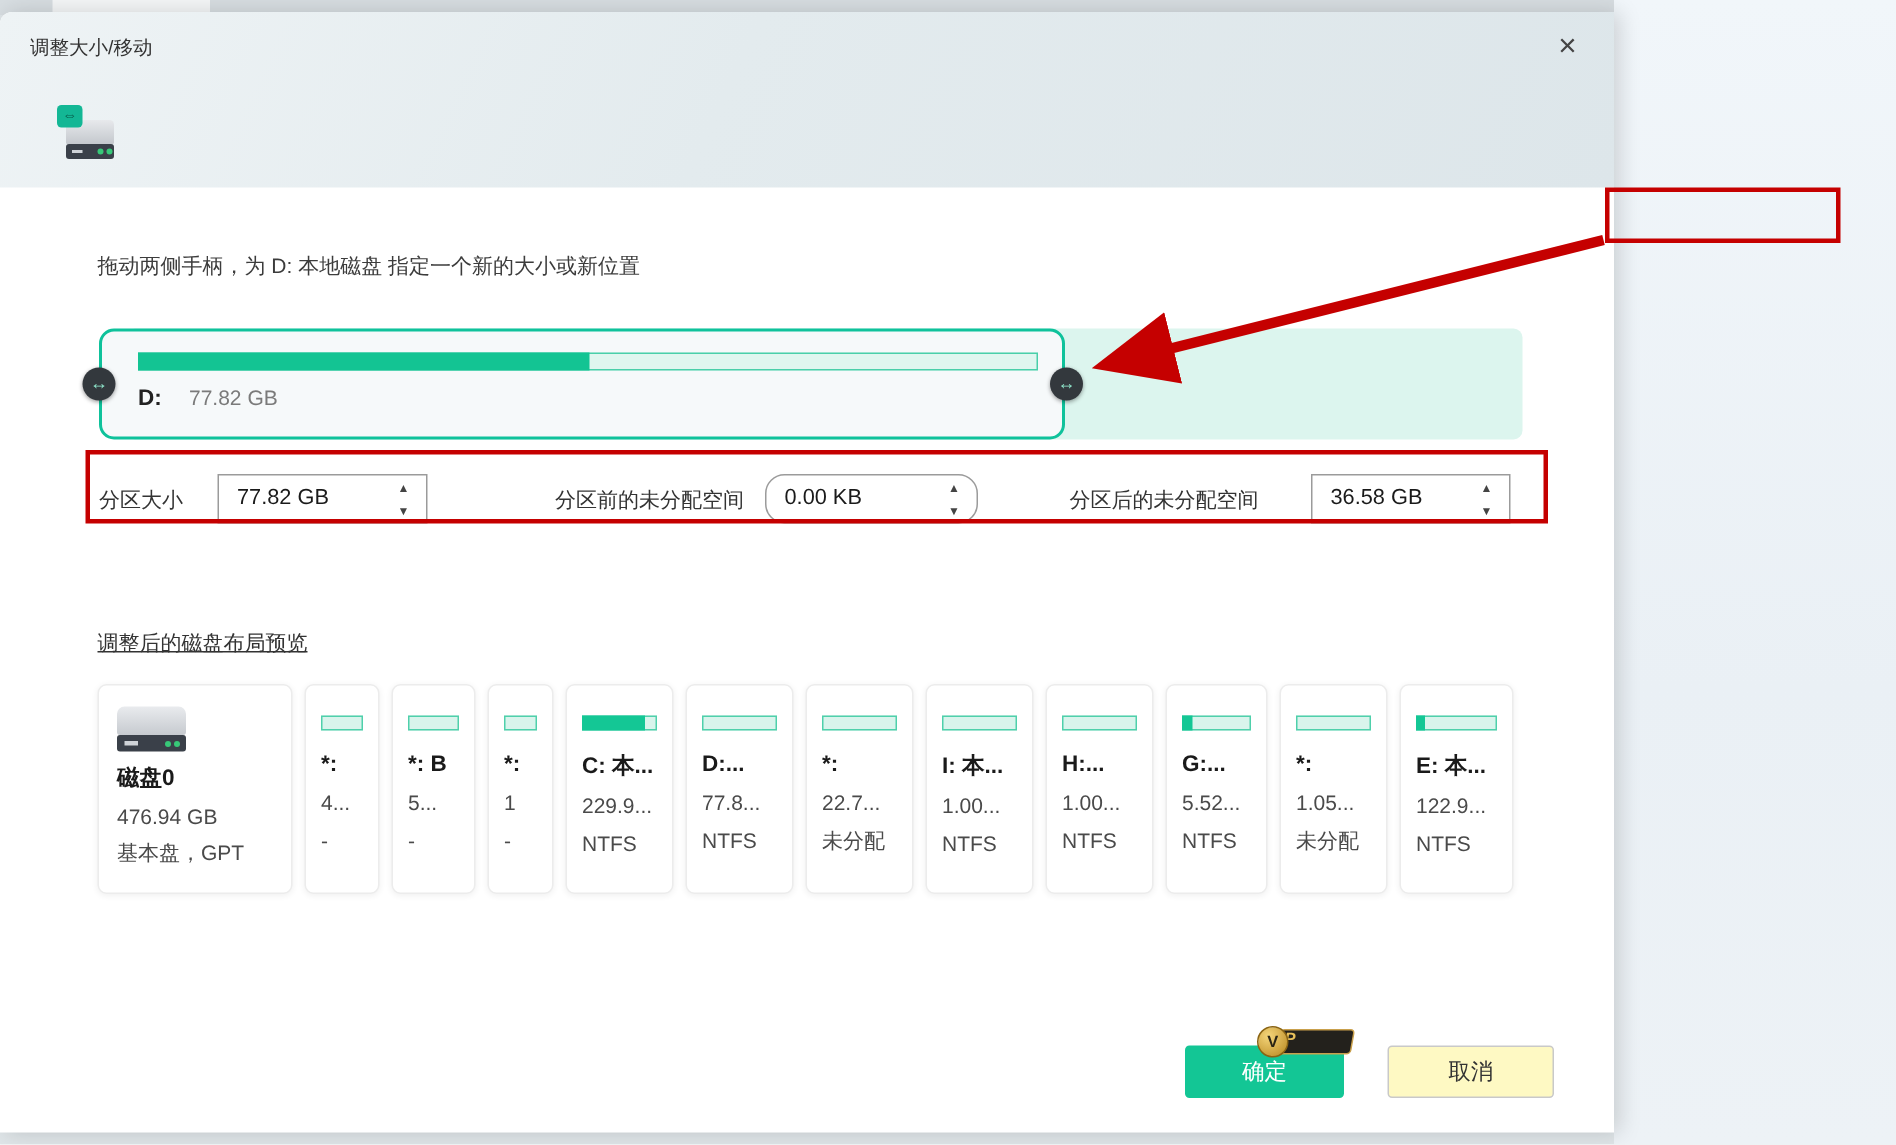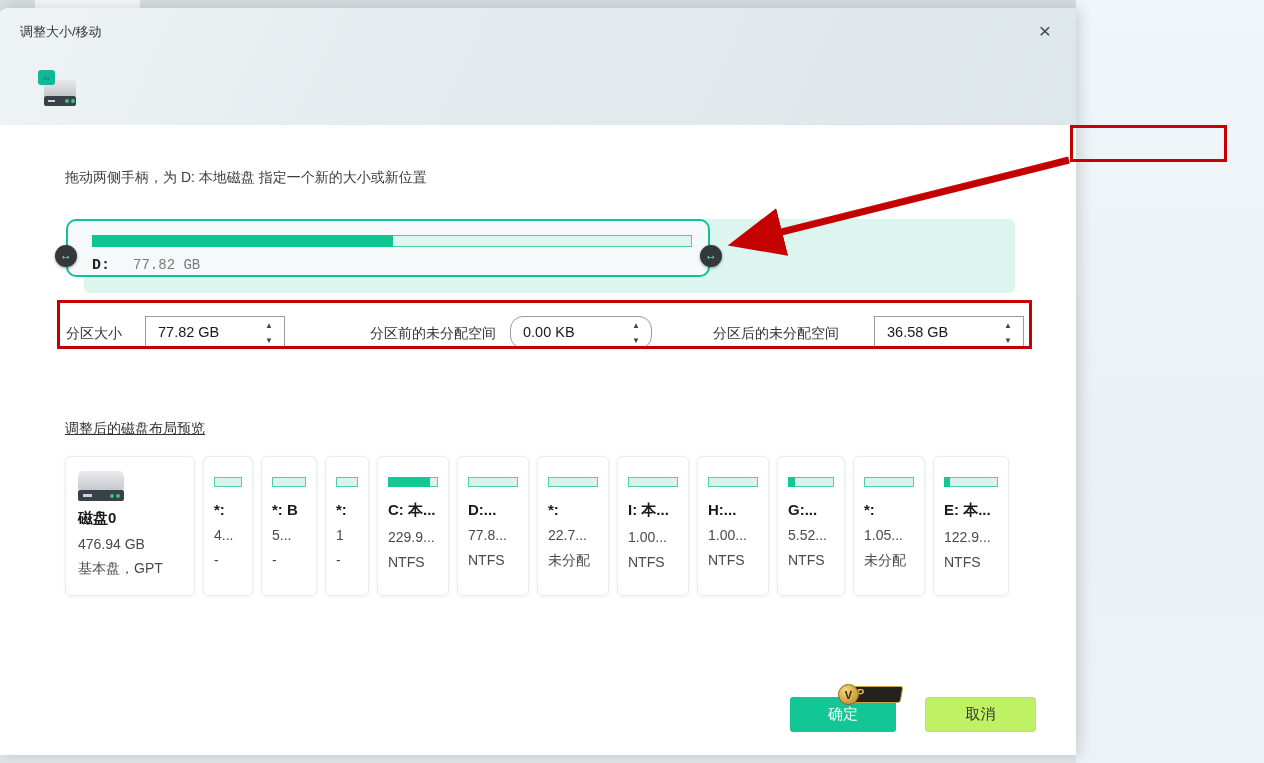--- a/index.html
+++ b/index.html
@@ -33,22 +33,22 @@
   .drive-ico .slot { position:absolute; left:6px; top:26px; width:32px; height:10px;
             background:#3a4049; border-radius:2px; }
   .drive-ico .dash { position:absolute; left:10px; top:30px; width:7px; height:2px; background:#cfd3d8; }
   .drive-ico .dot { position:absolute; top:29px; width:4px; height:4px; border-radius:50%; background:#37c878; }
 
   .instruction { position:absolute; left:65px; top:161px; font-size:14px; color:#3c3c3c; }
 
   
   .unalloc-area { position:absolute; left:84px; top:211px; width:931px; height:74px;
             background:#dcf5ee; border-radius:6px; }
-  .part-box { position:absolute; left:66px; top:211px; width:644px; height:58px;
-            background:#f6f9fa; border:2px solid #0fc29b; border-radius:10px;font-family:Liberation Mono, monospace; }
+  .part-box { position:absolute; left:66px; top:211px; width:644px; height:74px;
+            background:#f6f9fa; border:2px solid #0fc29b; border-radius:10px; }
   .part-inner-bar { position:absolute; left:24px; top:14px; width:600px; height:12px;
             background:#dff6ef; border:1px solid #49cfa9; }
   .part-inner-fill { position:absolute; left:-1px; top:-1px; height:12px; background:#13c493; }
   .part-label-row { position:absolute; left:24px; top:36px; font-size:15px; }
   .part-drive { font-weight:bold; color:#222; }
   .part-size { margin-left:14px; color:#7a7a7a; font-size:14px; }
   .handle { position:absolute; width:22px; height:22px; border-radius:50%; background:#33383d;
             color:#8fe6cb; font-size:12px; line-height:21px; text-align:center; cursor:ew-resize; z-index:20;
             box-shadow:0 1px 3px rgba(0,0,0,.4); }
   .handle-left  { left:55px; top:237px; }
@@ -82,21 +82,21 @@
             border-radius:6px; box-shadow:0 1px 4px rgba(0,0,0,.06); padding:20px 10px 0 10px; }
   .tile-bar { position:relative; height:10px; background:#d9f4ec; border:1px solid #4fd0ab; margin-bottom:14px; }
   .tile-fill { position:absolute; left:-1px; top:-1px; height:10px; background:#14c795; }
   .tile-name { font-size:15px; font-weight:bold; color:#1a1a1a; margin-bottom:9px; white-space:nowrap; overflow:hidden; }
   .tile-size { font-size:14px; color:#4a4a4a; margin-bottom:9px; white-space:nowrap; }
   .tile-fs   { font-size:14px; color:#4a4a4a; white-space:nowrap; }
 
   
   .ok-btn { position:absolute; left:790px; top:689px; width:106px; height:35px; background:#13c695;
             border:none; border-radius:3px; color:#fff; font-size:15px; cursor:pointer; font-family:inherit; }
-  .cancel-btn { position:absolute; left:925px; top:689px; width:111px; height:35px; background:#bef264;
+  .cancel-btn { position:absolute; left:925px; top:689px; width:111px; height:35px; background:#fef9c3;
             border:1px solid #c9c9c9; border-radius:3px; color:#333; font-size:15px; cursor:pointer; font-family:inherit; }
   .vip-badge { position:absolute; left:838px; top:676px; width:64px; height:21px; z-index:15; }
   .vip-rect { position:absolute; left:14px; top:2px; width:50px; height:17px; background:#23211c;
             border-radius:3px; transform:skewX(-10deg); border:1px solid #c9a04c; }
   .vip-text { position:absolute; left:8px; top:3px; font-size:11px; font-weight:bold; font-style:italic; color:#e8c05a; }
   .vip-circle { position:absolute; left:0; top:0; width:21px; height:21px; border-radius:50%;
             background:radial-gradient(circle at 35% 30%,#f4d57a,#b8871f); border:1px solid #8a6414;
             color:#2a2415; font-size:11px; font-weight:bold; text-align:center; line-height:20px; }
 
   
@@ -167,21 +167,21 @@
         </div>
         <div class="field-label" style="left: 370px;">分区前的未分配空间</div>
         <div class="spin-box" style="left: 510px; width: 142px; border-radius: 13px;">
           <span class="spin-value">0.00 KB</span>
           <div class="spin-ctl">
             <span>▲</span>
             <span>▼</span>
           </div>
         </div>
         <div class="field-label" style="left: 713px;">分区后的未分配空间</div>
-        <div class="spin-box" style="left: 874px; width: 150px;">
+        <div class="spin-box" style="left: 874px; width: 133px;">
           <span class="spin-value">36.58 GB</span>
           <div class="spin-ctl">
             <span>▲</span>
             <span>▼</span>
           </div>
         </div>
       </div>
 
     <div class="preview-label">调整后的磁盘布局预览</div>
 

